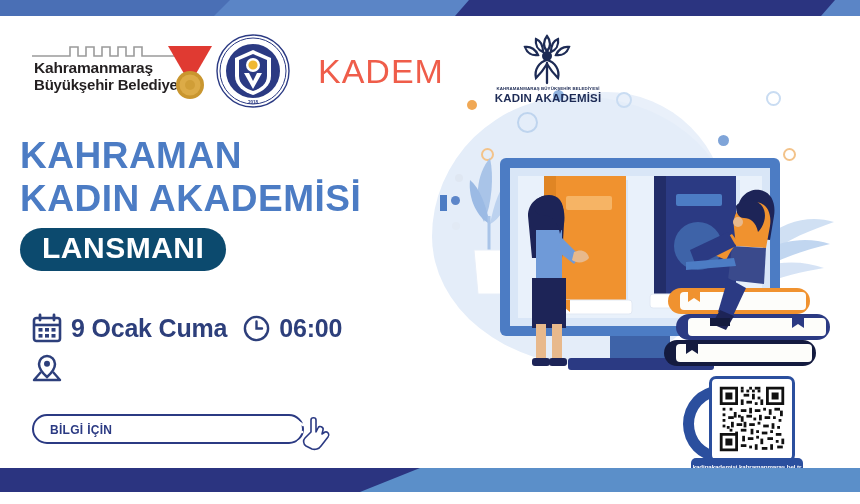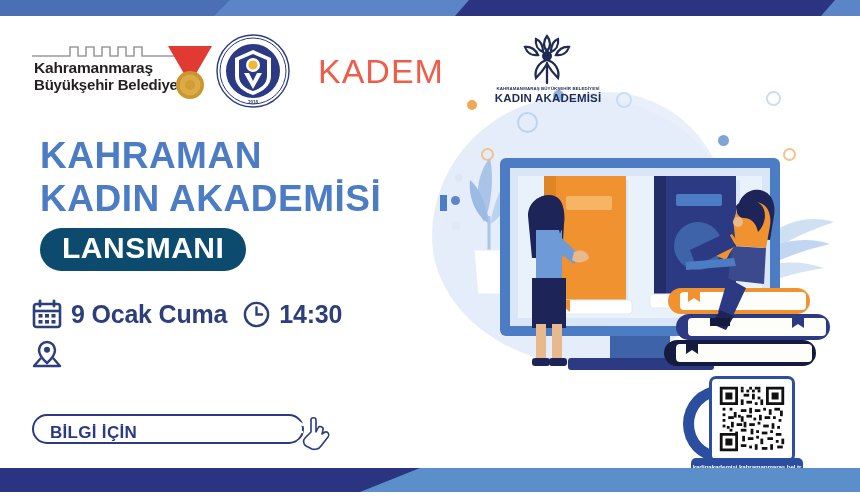--- a/index.html
+++ b/index.html
@@ -91,52 +91,52 @@
     background: #e4edf9; border-radius: 48% 52% 46% 54% / 52% 46% 54% 48%;
   }
   .blob-arc {
     left: 486px; top: 92px; width: 240px; height: 180px;
     background: #e9f0fa; border-radius: 120px 120px 0 0;
   }
   .ring { border-radius: 50%; background: transparent; }
   .dot  { border-radius: 50%; }
 
   
-  .headline { position: absolute; left: 40px; top: 134px; width: 430px; }
+  .headline { position: absolute; left: 20px; top: 134px; width: 430px; }
   .headline .h1 {
     font-size: 37px; line-height: 43px; font-weight: bold;
     color: #4c7cc4; letter-spacing: 0.5px; white-space: nowrap;
   }
   .pill-lansmani {
     display: inline-block; margin-top: 8px;
     background: #0c4a6e; color: #ffffff;
     font-size: 30px; font-weight: bold; letter-spacing: 0.5px;
     padding: 3px 22px 6px 22px; border-radius: 22px;
   }
 
   
-  .info { position: absolute; left: 32px; top: 296px; width: 450px; color: #2d3f7b; }
+  .info { position: absolute; left: 32px; top: 310px; width: 450px; color: #2d3f7b; }
   .info-row { display: flex; align-items: center; height: 36px; }
   .info-row .txt {
     font-size: 25px; font-weight: bold; color: #2d3f7b;
     letter-spacing: -0.2px; white-space: nowrap;
   }
   .ico { width: 30px; height: 30px; flex: 0 0 30px; margin-right: 9px; }
   .ico-mid { margin-left: 16px; margin-right: 9px; width: 27px; height: 27px; flex: 0 0 27px; }
 
   
   .bilgi {
     position: absolute; left: 32px; top: 414px;
     height: 30px; width: 272px;
     border: 2px solid #2b3a83; border-radius: 16px;
     background: #ffffff;
   }
   .bilgi .label {
     position: absolute; left: 16px; top: 7px;
-    font-size: 17px; font-weight: bold; color: #2b3a83; letter-spacing: 0.3px;
+    font-size: 12px; font-weight: bold; color: #2b3a83; letter-spacing: 0.3px;
   }
   .bilgi .url-pill {
     position: absolute; left: 96px; top: -2px; height: 30px; width: 178px;
     background: #2b3a83; border-radius: 16px;
     color: #ffffff; font-size: 12.5px; font-weight: bold;
     display: flex; align-items: center; justify-content: center;
     letter-spacing: 0.1px;
   }
   .cursor-hand { position: absolute; left: 255px; top: -6px; width: 48px; height: 42px; }
 
@@ -343,21 +343,21 @@
             <rect x="13" y="21" width="4" height="3.6"></rect>
           <rect x="19.5" y="21" width="4" height="3.6"></rect>
         </g>
       </svg>
       <span class="txt">9 Ocak Cuma</span>
 
       <svg class="ico ico-mid" viewBox="0 0 27 27">
         <circle cx="13.5" cy="13.5" r="11.6" fill="none" stroke="#2d3f7b" stroke-width="2.4"></circle>
         <path d="M13.5 6.5 V13.5 H19" fill="none" stroke="#2d3f7b" stroke-width="2.4" stroke-linecap="round"></path>
       </svg>
-      <span class="txt">14:30</span>
+      <span class="txt">06:00</span>
     </div>
 
     <div class="info-row" style="margin-top:4px;">
       <svg class="ico" viewBox="0 0 30 30">
         <path d="M15 3 C10.6 3 7 6.6 7 11 C7 17 15 24 15 24 C15 24 23 17 23 11 C23 6.6 19.4 3 15 3 Z" fill="none" stroke="#2d3f7b" stroke-width="2.5"></path>
         <circle cx="15" cy="10.8" r="3" fill="#2d3f7b"></circle>
         <path d="M9 19 L2 27 H28 L21 19" fill="none" stroke="#2d3f7b" stroke-width="2.4" stroke-linejoin="round"></path>
       </svg>
     </div>
   </div>

